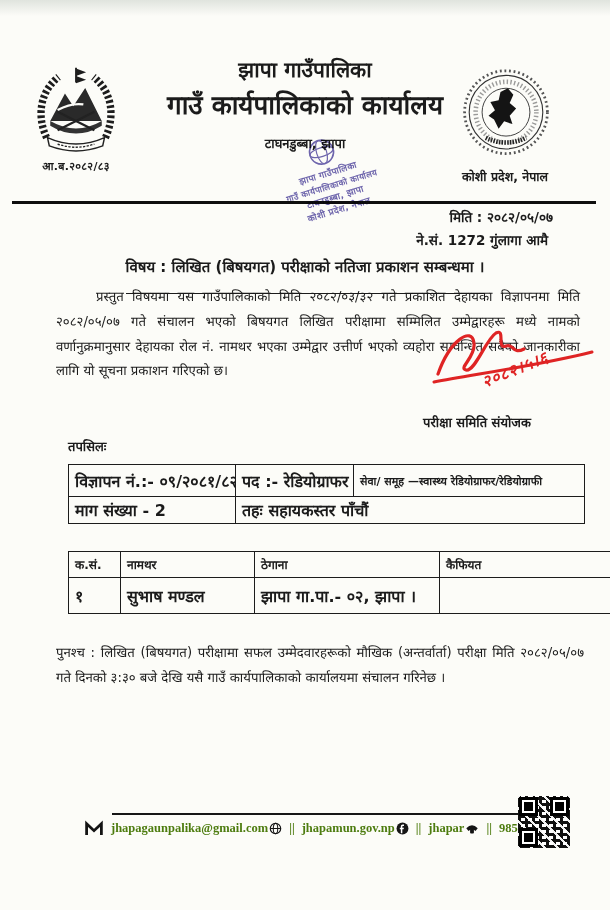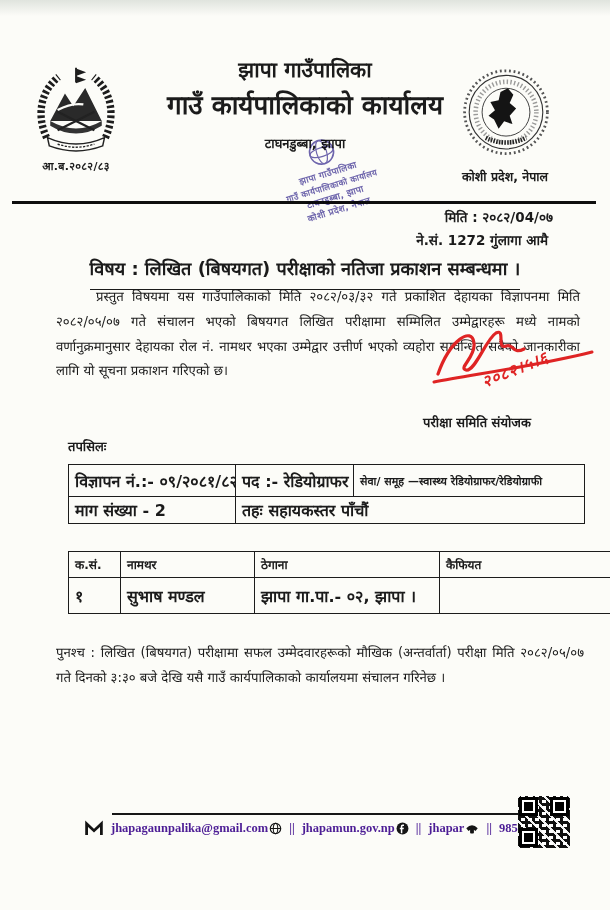--- a/index.html
+++ b/index.html
@@ -26,22 +26,22 @@
     transform:rotate(-17deg);color:#5b51a6;text-align:center;
     mix-blend-mode:multiply;opacity:.88;}
   .stamp svg{display:block;margin:0 auto 1px auto;}
   .stamp-line{font-size:9px;font-weight:bold;line-height:12.5px;letter-spacing:.3px;}
   .stamp-line.small{font-size:8.5px;}
   
   .rule{left:12px;top:201px;width:584px;height:3px;background:#0e0e0e;z-index:1;}
   .date-line{right:57px;top:208px;font-size:13.5px;font-weight:bold;}
   .ns-line{right:62px;top:231px;font-size:13.5px;font-weight:bold;}
   .subject{left:0;right:0;top:256px;text-align:center;}
-  .subject span{font-size:18px;font-weight:bold;border-bottom:1.6px solid #1b1b1b;
-    padding-bottom:10px;}
+  .subject span{font-size:15px;font-weight:bold;border-bottom:1.6px solid #1b1b1b;
+    padding-bottom:17px;}
   .body-par{left:56px;top:285px;width:524px;font-size:13.2px;line-height:24.8px;
     text-align:justify;text-indent:40px;}
   
   .sig{left:428px;top:324px;width:168px;height:88px;z-index:6;}
   .sig svg{position:absolute;left:0;top:0;}
   .sig-date{position:absolute;left:52px;top:34px;transform:rotate(-22deg);
     font-size:16px;font-weight:bold;color:#df2424;font-style:italic;letter-spacing:1px;}
   .sig-name{left:388px;top:388px;width:178px;text-align:center;font-size:13px;}
   .sig-title{left:388px;top:413px;width:178px;text-align:center;font-size:13px;font-weight:bold;}
   .tapasil{left:68px;top:437px;font-size:13px;font-weight:bold;}
@@ -57,21 +57,21 @@
   .table2{left:68px;top:551px;width:517px;}
   .table2 th{height:21px;font-size:12px;}
   .table2 td{height:31px;}
   .table2 .w1{width:39px;text-align:left;} .table2 .w2{width:121px;}
   .table2 .w3{width:172px;} .table2 .w4{width:185px;}
   .postscript{left:56px;top:641px;width:528px;font-size:13.2px;line-height:24.5px;
     text-align:justify;}
   
   .footer-rule{left:112px;top:813px;width:416px;height:2px;background:#161616;}
   .footer{left:84px;top:820px;width:448px;display:flex;align-items:center;gap:7px;
-    font-family:"Liberation Serif",serif;font-size:12.5px;font-weight:bold;color:#4c1d95;}
+    font-family:"Liberation Serif",serif;font-size:12.5px;font-weight:bold;color:#4d7c0f;}
   .footer .ic{flex:0 0 auto;display:flex;align-items:center;}
   .footer .overlap{margin-left:-6px;}
   .qr{left:518px;top:796px;width:52px;height:52px;background:#fff;
     background-image:
       repeating-linear-gradient(45deg,rgba(255,255,255,.95) 0 2px,transparent 2px 9px),
       repeating-linear-gradient(90deg,#111 0 3px,transparent 3px 7px),
       repeating-linear-gradient(0deg,#111 0 3px,#fff 3px 6px);}
   .qr .finder{position:absolute;width:13px;height:13px;background:#fff;border:3px solid #000;}
   .qr .finder::after{content:'';position:absolute;inset:2px;background:#000;}
   .qr .f1{left:1px;top:1px;} .qr .f2{right:1px;top:1px;} .qr .f3{left:1px;bottom:1px;}
@@ -120,21 +120,21 @@
       <ellipse cx="15" cy="15" rx="5" ry="12" fill="none" stroke="currentColor" stroke-width="1.2"></ellipse>
       <ellipse cx="15" cy="15" rx="12" ry="4.5" fill="none" stroke="currentColor" stroke-width="1.2"></ellipse>
     </svg>
     <div class="stamp-line">झापा गाउँपालिका</div>
     <div class="stamp-line small">गाउँ कार्यपालिकाको कार्यालय</div>
     <div class="stamp-line">टाघनडुब्बा, झापा</div>
     <div class="stamp-line">कोशी प्रदेश, नेपाल</div>
   </div>
 
   <div class="abs rule"></div>
-  <div class="abs date-line">मिति : २०८२/04/०७</div>
+  <div class="abs date-line">मिति : २०८२/०५/०७</div>
   <div class="abs ns-line">ने.सं. 1272 गुंलागा आमै</div>
 
   <div class="abs subject">
     <span>विषय : लिखित (बिषयगत) परीक्षाको नतिजा प्रकाशन सम्बन्धमा ।</span>
   </div>
 
   <div class="abs body-par">प्रस्तुत विषयमा यस गाउँपालिकाको मिति २०८२/०३/३२ गते प्रकाशित देहायका विज्ञापनमा मिति २०८२/०५/०७ गते संचालन भएको बिषयगत लिखित परीक्षामा सम्मिलित उम्मेद्वारहरू मध्ये नामको वर्णानुक्रमानुसार देहायका रोल नं. नामथर भएका उम्मेद्वार उत्तीर्ण भएको व्यहोरा सम्वन्धित सबैको जानकारीका लागि यो सूचना प्रकाशन गरिएको छ।</div>
 
   <div class="abs sig">
     <svg width="168" height="64" viewBox="0 0 168 64">

